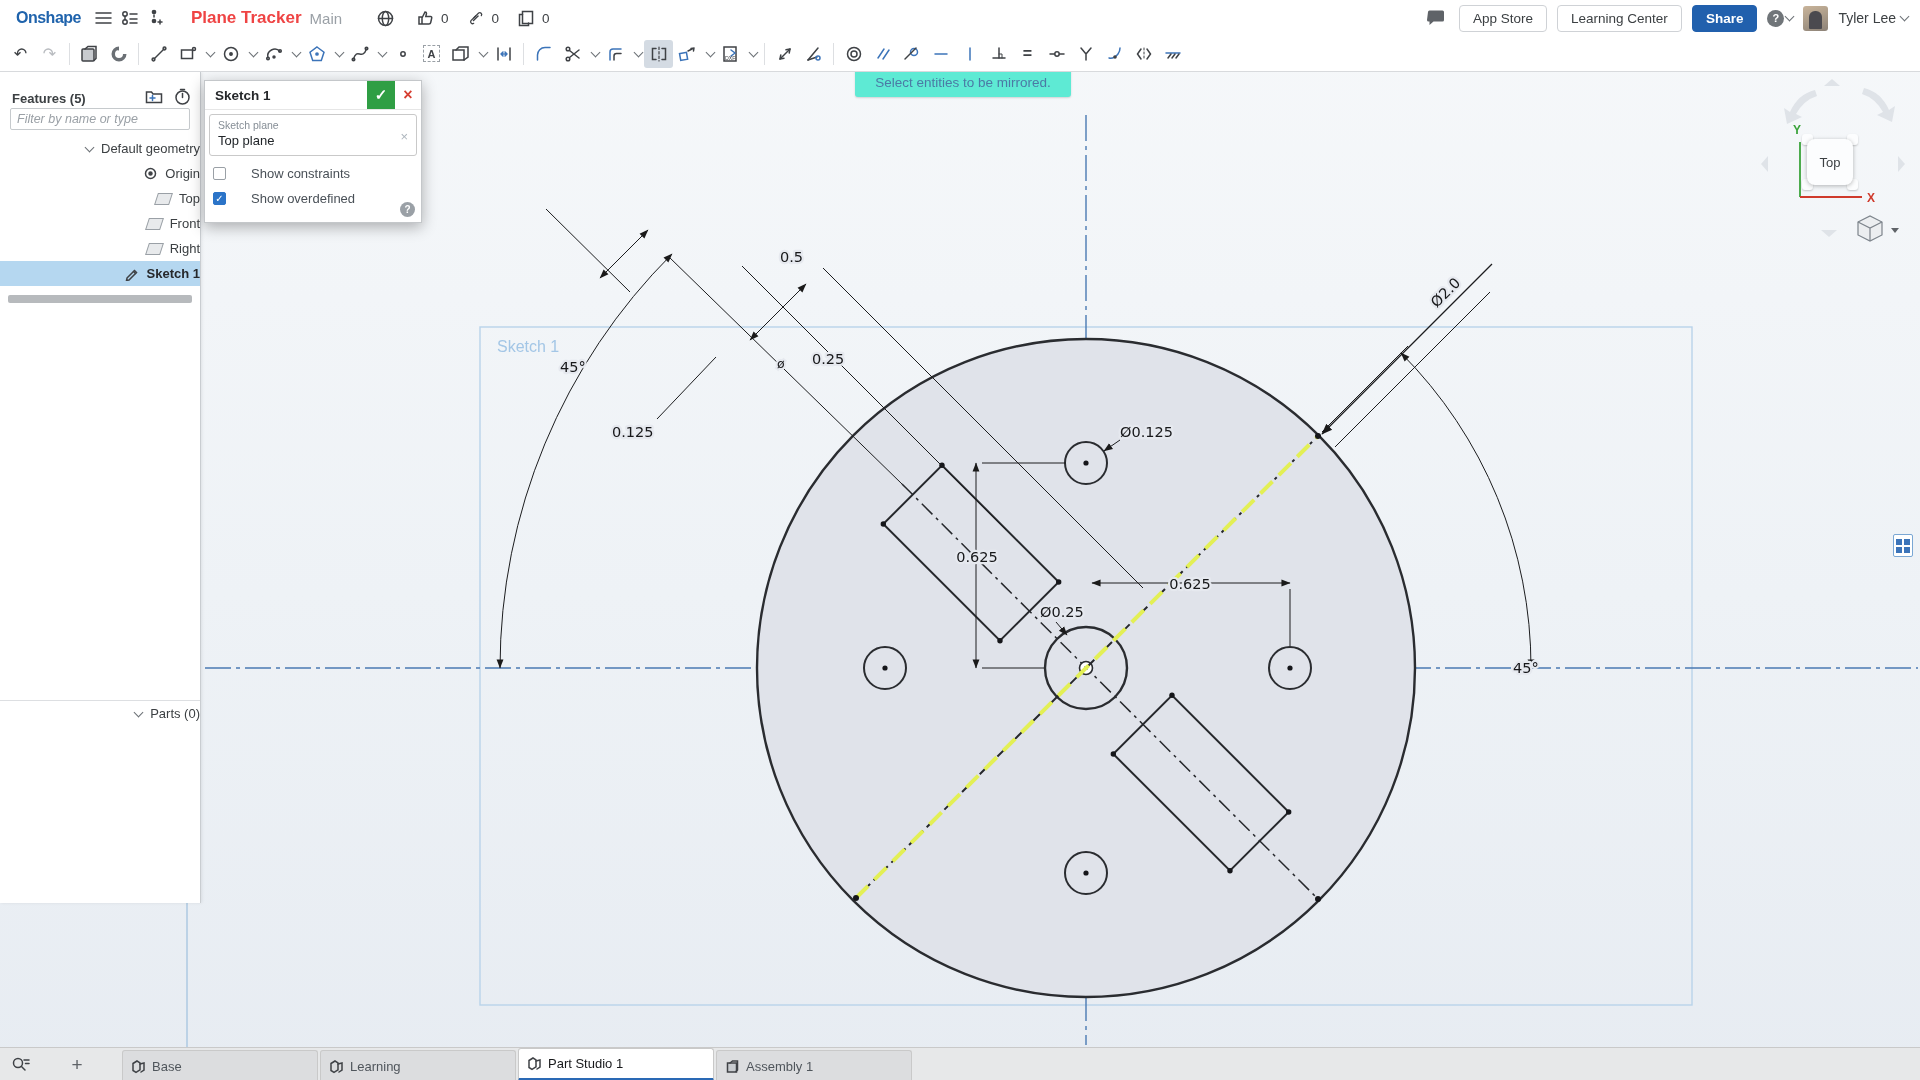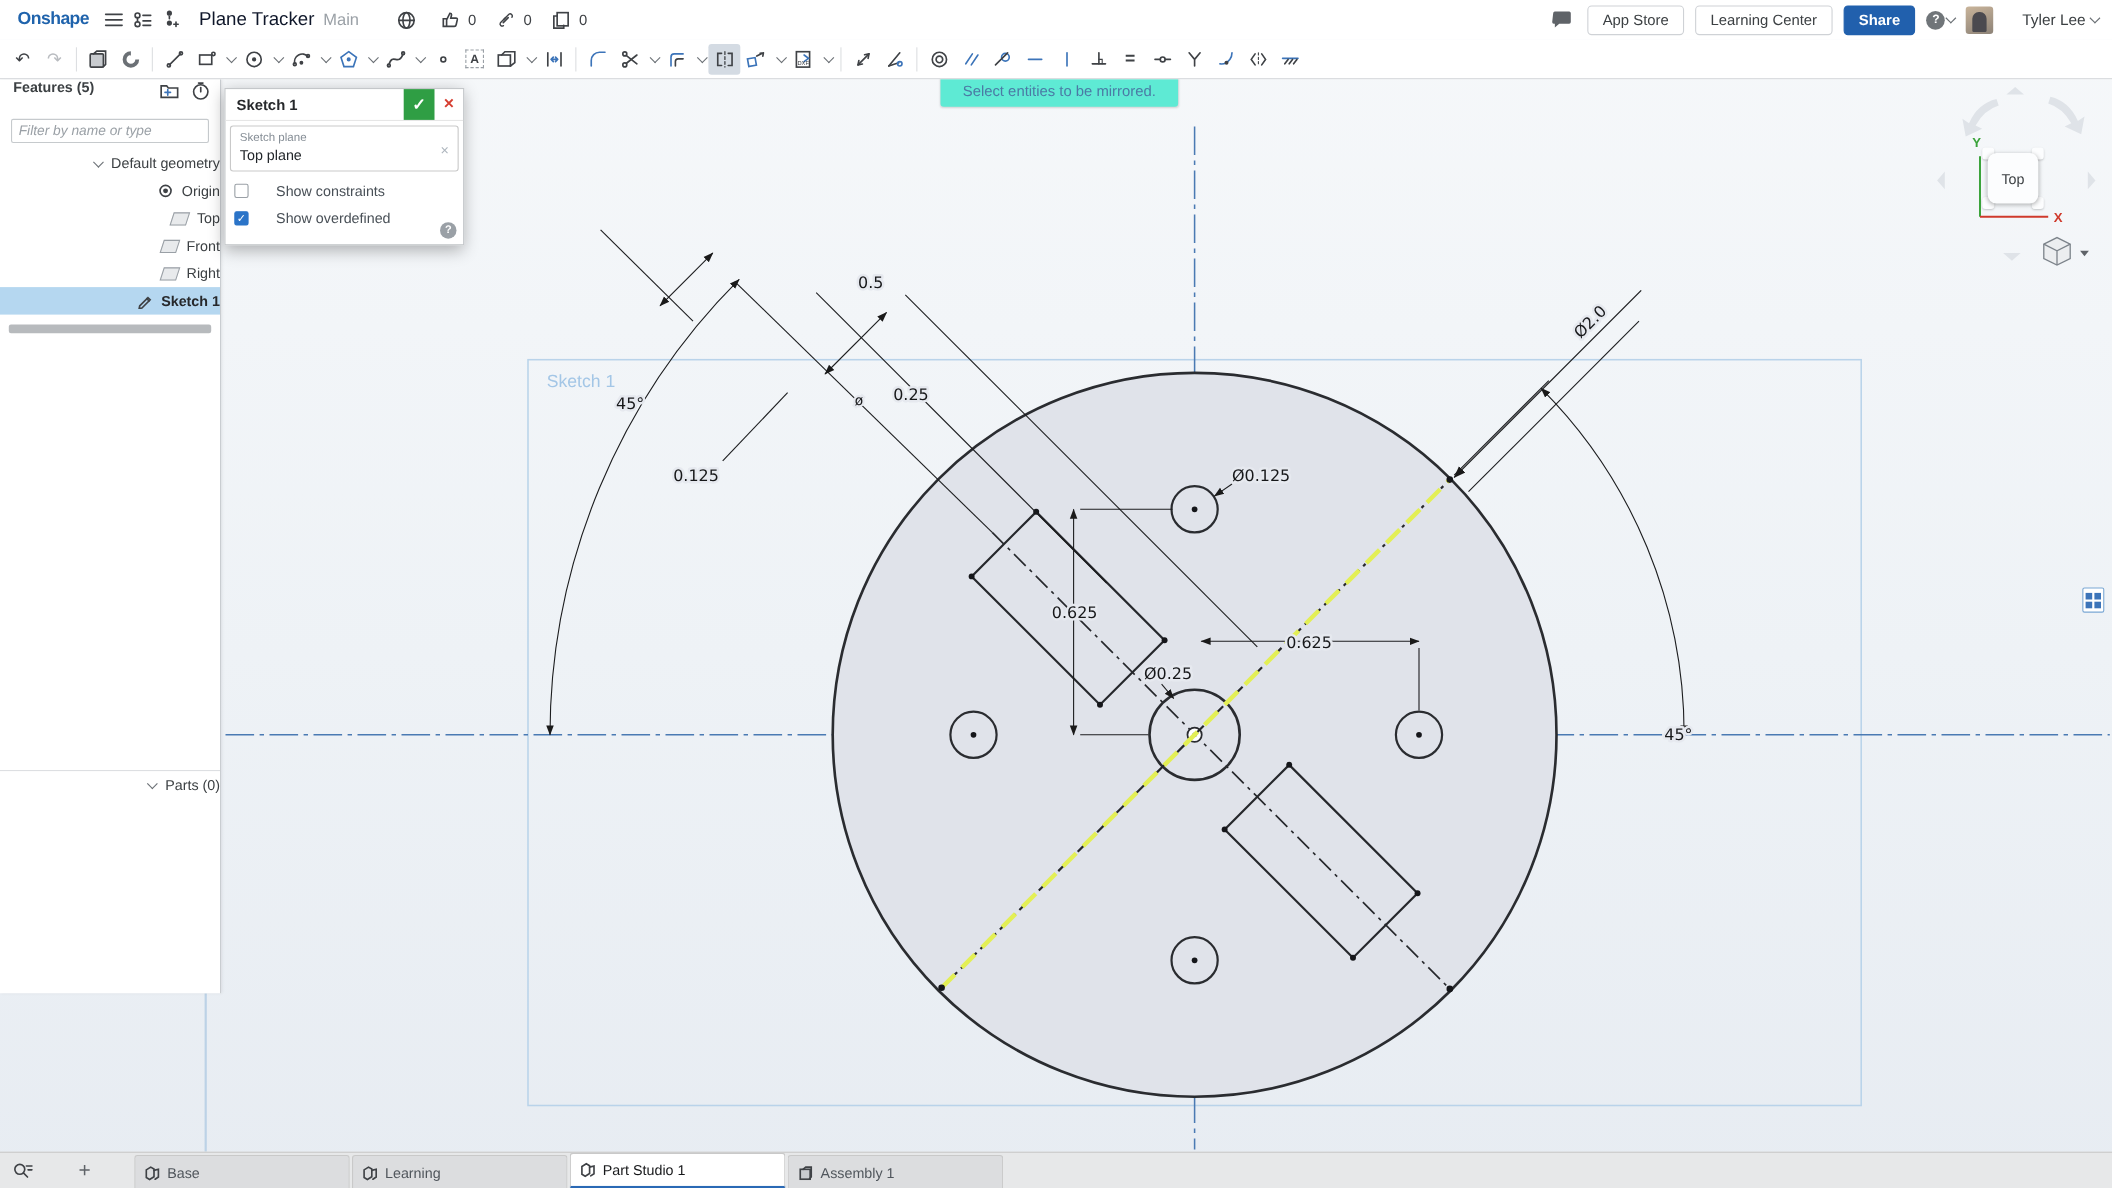--- a/index.html
+++ b/index.html
@@ -1,21 +1,21 @@
 <!DOCTYPE html>
 <html><head>
 <meta charset="utf-8">
 <style>
   html,body{margin:0;padding:0;background:#fff;font-family:"Liberation Sans",sans-serif;}
   #app{position:relative;width:1920px;height:1080px;overflow:hidden;background:#fff;}
   
   #header{position:absolute;left:0;top:0;width:1920px;height:36px;background:#fff;display:flex;align-items:center;z-index:40;}
   #logo{font-size:16px;font-weight:bold;color:#1f63ac;letter-spacing:-0.5px;margin-left:16px;}
   .hicon{display:inline-flex;align-items:center;justify-content:center;width:26px;height:26px;color:#3f4246;}
-  #doc-title{font-size:17px;font-weight:normal;color:#0f172a;margin-left:12px;}
+  #doc-title{font-size:17px;font-weight:bold;color:#ef4444;margin-left:22px;}
   #doc-workspace{font-size:15px;color:#9aa0a6;margin-left:8px;}
   .count{font-size:13.5px;color:#3f4246;margin:0 4px 0 3px;}
   .right-cluster{margin-left:auto;display:flex;align-items:center;gap:10px;padding-right:12px;}
   .btn{height:27px;line-height:25px;padding:0 13px;border:1px solid #cfd2d6;border-radius:4px;background:#fff;font-size:13.5px;color:#3c4043;}
   .btn.share{background:#2160ad;border-color:#2160ad;color:#fff;font-weight:bold;}
   .help-circle{width:17px;height:17px;border-radius:50%;background:#707579;color:#fff;font-size:11px;font-weight:bold;display:flex;align-items:center;justify-content:center;}
   .chev{display:inline-block;width:6px;height:6px;border-right:1.5px solid #6b7075;border-bottom:1.5px solid #6b7075;transform:rotate(45deg);margin-left:2px;margin-top:-3px;}
   #avatar{width:25px;height:25px;border-radius:3px;background:linear-gradient(160deg,#c9b49a,#8c8277);overflow:hidden;position:relative;}
   #avatar::after{content:"";position:absolute;left:6px;top:5px;width:13px;height:18px;background:#4b4a4f;border-radius:6px 6px 1px 1px;}
   #user-name{font-size:14px;color:#3c4043;}
@@ -33,21 +33,21 @@
   .text-tool{border:1px dashed #9aa0a6;font-size:11px;font-weight:bold;color:#3f4246;width:15px;height:15px;display:flex;align-items:center;justify-content:center;}
   
   #canvas-wrap{position:absolute;left:0;top:0;width:1920px;height:1080px;background:linear-gradient(180deg,#f6f8fa 0%,#eef2f6 55%,#e7ecf2 100%);z-index:1;}
   .dim{font-family:"DejaVu Sans",sans-serif;font-size:14.5px;fill:#17181a;paint-order:stroke;stroke:#e6e9ef;stroke-width:4.5px;stroke-linejoin:round;}
   .dimsm{font-family:"DejaVu Sans",sans-serif;font-size:12.5px;fill:#17181a;paint-order:stroke;stroke:#e6e9ef;stroke-width:4px;}
   #sketch-region-label{font-family:"Liberation Sans",sans-serif;font-size:16px;fill:#a3c6e6;}
   
   #toast{position:absolute;left:855px;top:67px;width:216px;height:30px;background:#5eead4;border-radius:3px;box-shadow:0 1px 2px rgba(0,0,0,.15);display:flex;align-items:center;justify-content:center;font-size:13.5px;color:#4b7aa5;z-index:30;}
   
   #panel{position:absolute;left:0;top:72px;width:200px;height:831px;background:#fff;border-right:1px solid #c9cdd1;box-shadow:1px 0 3px rgba(0,0,0,.08);z-index:20;}
-  #panel-header{display:flex;align-items:flex-start;height:34px;padding:0 8px 0 12px;}
+  #panel-header{display:flex;align-items:flex-end;height:34px;padding:0 8px 0 12px;}
   #panel-title{font-size:13px;font-weight:bold;color:#3c4043;flex:1;}
   .picon{width:20px;height:20px;display:flex;align-items:center;justify-content:center;margin-left:8px;}
   #filter-input{display:block;width:180px;margin:2px auto 6px;height:22px;border:1px solid #c6cacd;border-radius:2px;font-size:12.5px;font-style:italic;color:#3c4043;padding:0 6px;box-sizing:border-box;outline:none;}
   #filter-input::placeholder{color:#9aa0a6;font-style:italic;}
   .trow{display:flex;align-items:center;height:25px;font-size:13px;color:#3c4043;justify-content:flex-end;}
   .trow .lbl{margin-left:8px;}
   .indent0{padding-left:8px;}
   .indent1{padding-left:40px;}
   .sel-row{background:#b5d7f0;font-weight:bold;color:#26282b;}
   .plane-ic{width:13px;height:10px;background:#e8eaec;border:1px solid #9aa0a6;transform:skewX(-18deg);}
@@ -308,21 +308,21 @@
           </svg>
       </span>
       <button class="btn">App Store</button>
       <button class="btn">Learning Center</button>
       <button class="btn share">Share</button>
       <span style="display:flex;align-items:center;">
         <span class="help-circle">?</span>
         <span class="chev"></span>
       </span>
       <span id="avatar"></span>
-      <span style="display:flex;align-items:center;gap:3px;margin-left:16px;">
+      <span style="display:flex;align-items:center;gap:3px;">
         <span id="user-name">Tyler Lee</span>
         <span class="chev"></span>
       </span>
     </span>
   </div>
 
   <div id="toolbar">
     <span class="ti">
         <span class="glyph">↶</span>
       </span>

